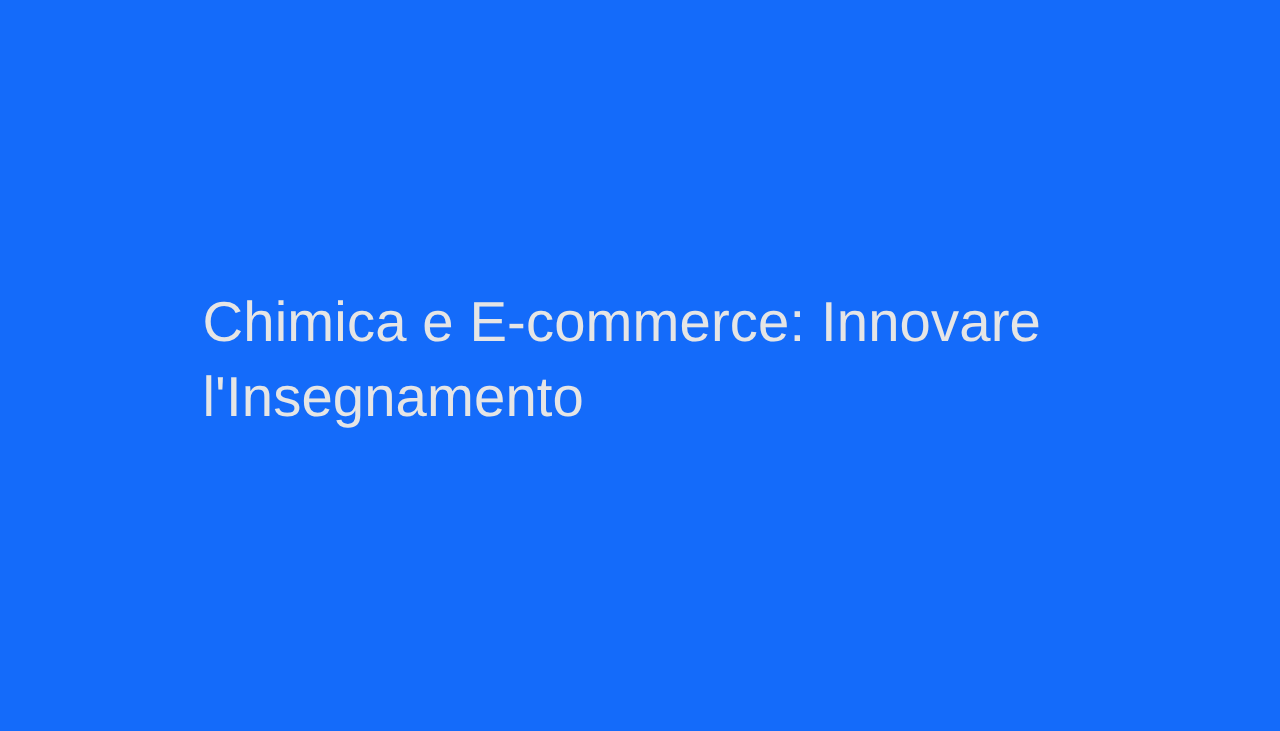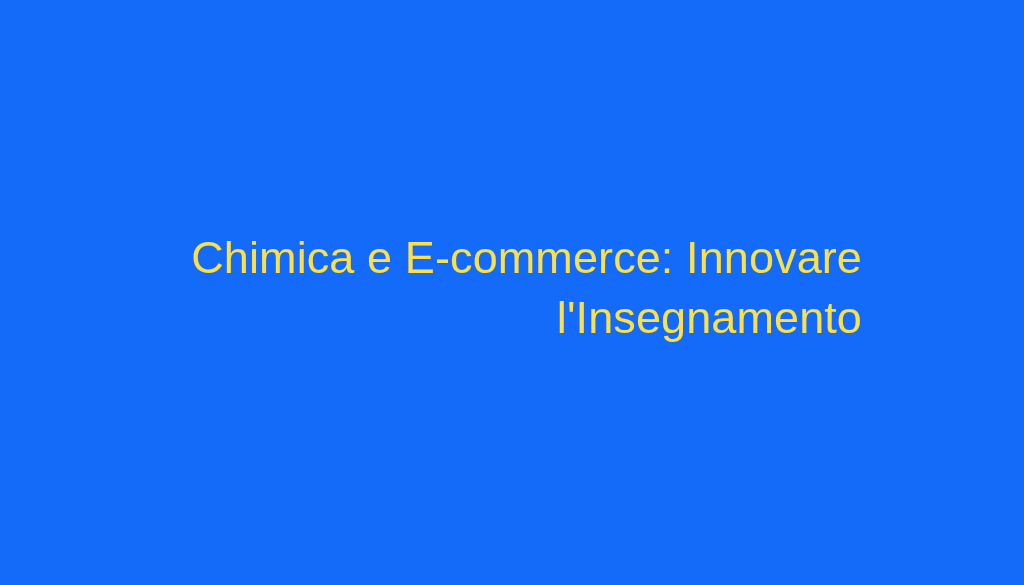--- a/index.html
+++ b/index.html
@@ -36,22 +36,22 @@
   }
 
   .hero-title {
     margin: 0;
     padding: 0;
     font-family: "Liberation Sans", sans-serif;
     font-size: 45px;
     font-weight: 400;
     line-height: 60px;
     letter-spacing: 0.1px;
-    color: #fde047;
-    text-align: right;
+    color: #e5e5e5;
+    text-align: left;
     word-wrap: break-word;
     -webkit-font-smoothing: antialiased;
   }
 </style>
 </head>
 <body>
 
 <div class="hero-banner">
 
   <div class="hero-title-wrap">

